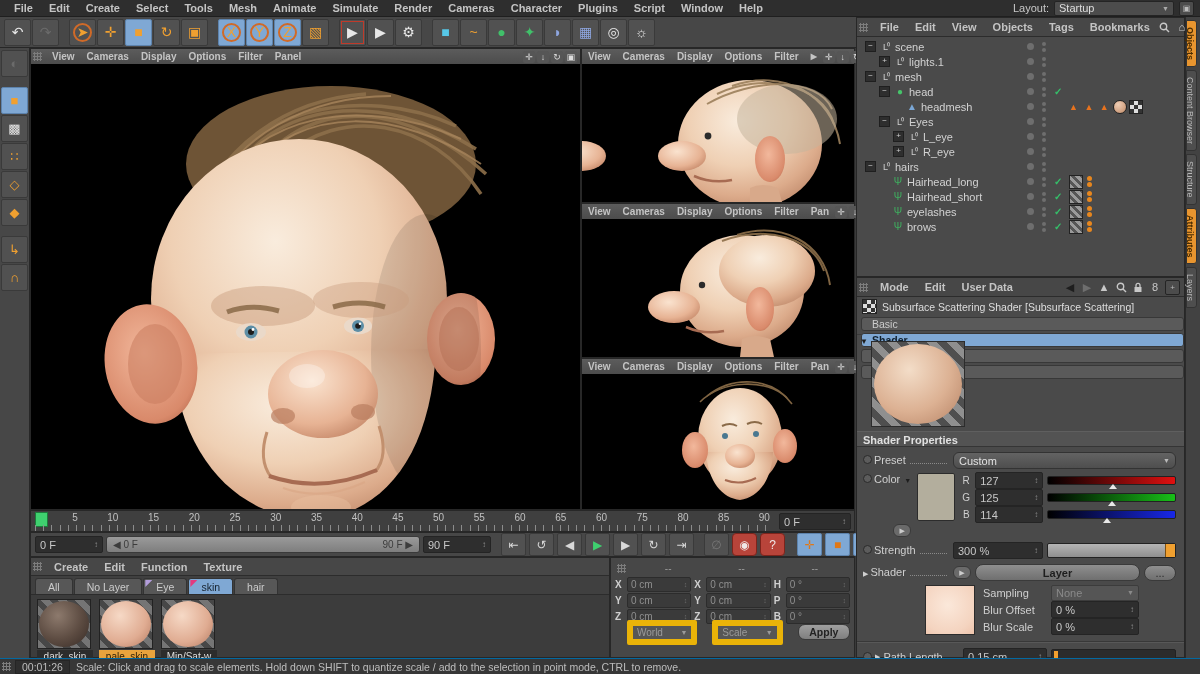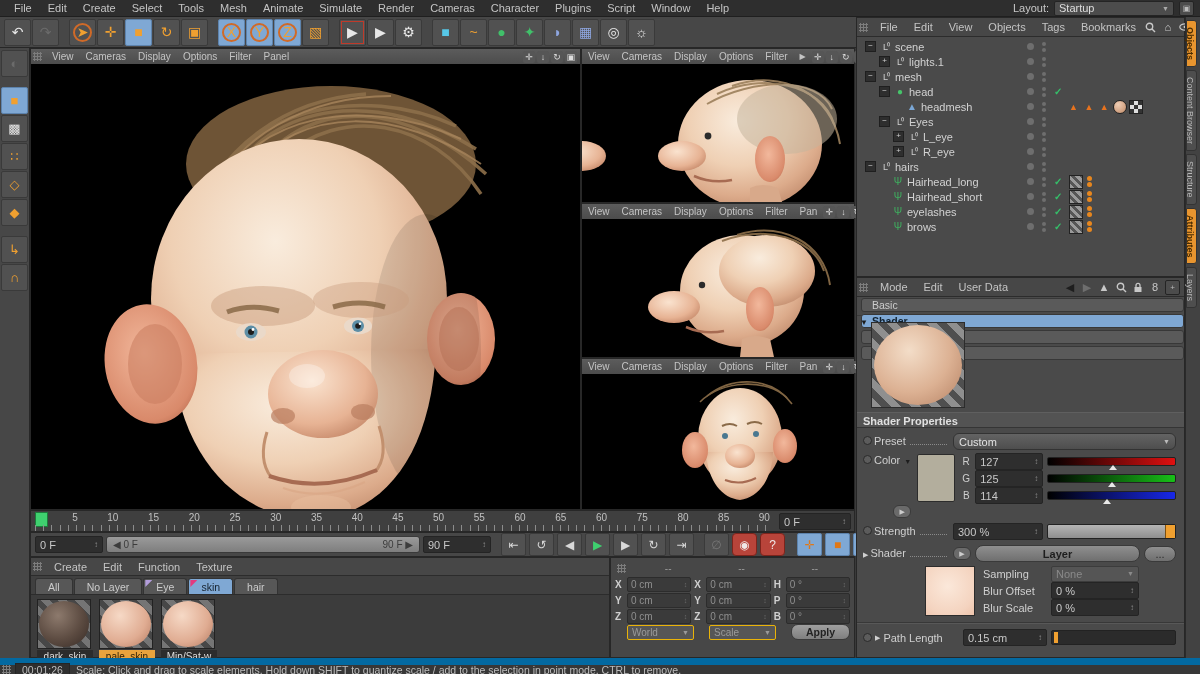--- a/index.html
+++ b/index.html
@@ -4,21 +4,21 @@
 <style>
   html,body{margin:0;padding:0;}
   body{width:1200px;height:674px;position:relative;background:#3a3a3a;
        font-family:"Liberation Sans",sans-serif;font-size:11px;color:#c8c8c8;overflow:hidden;}
   .abs{position:absolute;box-sizing:border-box;}
   .grip{width:9px;height:9px;flex:0 0 9px;margin:0 4px 0 2px;
         background:radial-gradient(#7d7d7d 1px, transparent 1.2px) 0 0/3px 3px;}
   
   #menubar{left:0;top:0;width:1200px;height:17px;background:#2e2e2e;border-bottom:1px solid #1f1f1f;
            display:flex;align-items:center;padding-left:6px;}
-  .mi{padding:0 8px;color:#c4c4c4;cursor:default;}
+  .mi{padding:0 8px;color:#c4c4c4;cursor:default;font-weight:bold;}
   #layoutbox{margin-left:auto;display:flex;align-items:center;gap:5px;padding-right:6px;}
   .ddown{background:#4c4c4c;border:1px solid #242424;border-radius:2px;height:13px;
          display:flex;align-items:center;gap:6px;padding:0 4px;color:#ddd;}
   .ddown .arr{font-size:7px;color:#aaa;}
   .sqicon{width:13px;height:13px;border:1px solid #242424;background:#4c4c4c;border-radius:2px;
           display:flex;align-items:center;justify-content:center;font-size:8px;color:#bbb;}
   
   #toolbar{left:0;top:17px;width:856px;height:31px;background:#474747;border-bottom:1px solid #272727;
            display:flex;align-items:center;padding-left:4px;gap:1px;}
   .tbtn{width:25px;height:25px;flex:0 0 25px;background:#515151;border:1px solid #3a3a3a;border-radius:2px;
@@ -92,21 +92,21 @@
   .mlabel.sel{background:#e8a33d;color:#2a1c05;}
   
   #coords{left:610px;top:557px;width:245px;height:101px;background:#474747;border:1px solid #272727;
           padding:2px 4px;display:flex;flex-direction:column;}
   .crow{display:flex;align-items:center;gap:3px;height:16px;}
   .chead{color:#9a9a9a;font-size:10px;}
   .clabel{width:9px;color:#cfcfcf;font-weight:bold;font-size:10px;}
   .cfield{flex:1;height:13px;background:#3a3a3a;border:1px solid #2c2c2c;border-radius:2px;color:#8f8f8f;
           display:flex;align-items:center;padding:0 3px;font-size:10px;}
   .cfield .stp{margin-left:auto;font-size:7px;color:#6e6e6e;}
-  .cdd{flex:1;height:13px;background:#565656;border:1px solid #eab308;border-radius:2px;color:#9a9a9a;
+  .cdd{flex:1;height:13px;background:#565656;border:6px solid #eab308;border-radius:2px;color:#9a9a9a;
        display:flex;align-items:center;padding:0 4px;font-size:10px;}
   .cdd .arr{margin-left:auto;font-size:7px;}
   .capply{flex:1;height:14px;background:linear-gradient(#9f9f9f,#7f7f7f);border:1px solid #3a3a3a;
           border-radius:7px;color:#222;display:flex;align-items:center;justify-content:center;
           font-size:10.5px;font-weight:bold;}
   
   #om{left:856px;top:17px;width:329px;height:260px;background:#4a4a4a;border:1px solid #272727;}
   #om-menu,#attr-menu{height:18px;background:#474747;display:flex;align-items:center;
       border-bottom:1px solid #2c2c2c;}
   .mico{width:14px;height:14px;display:flex;align-items:center;justify-content:center;color:#c8c8c8;}
@@ -194,21 +194,21 @@
   .sl-path .knob{position:absolute;left:2px;top:1px;width:4px;height:11px;background:#f0a030;}
   .pathlead{display:flex;align-items:center;gap:3px;flex:0 0 96px;color:#cfcfcf;}
   .radio{width:7px;height:7px;border-radius:50%;border:1px solid #2a2a2a;background:#5c5c5c;}
   
   #sidestrip{left:1185px;top:17px;width:15px;height:641px;background:#424242;border-left:1px solid #2a2a2a;}
   .vtab{writing-mode:vertical-rl;font-size:9px;padding:6px 1px;margin-top:3px;background:#4e4e4e;
         border:1px solid #333;border-radius:0 3px 3px 0;color:#b8b8b8;display:block;width:11px;box-sizing:border-box;}
   .vtab.orange{background:#e8952f;color:#4a2c00;font-weight:bold;}
   .vgap{height:96px;}
   
-  #statusbar{left:0;top:658px;width:1200px;height:16px;background:#373737;border-top:7px solid #0369a1;
+  #statusbar{left:0;top:658px;width:1200px;height:16px;background:#373737;border-top:1px solid #0369a1;
              display:flex;align-items:center;font-size:10.5px;color:#bdbdbd;}
   #timebox{background:#2e2e2e;border:1px solid #252525;padding:0 6px;margin-right:6px;height:12px;
            display:flex;align-items:center;}
   svg{display:block;}
   .icon-svg{display:inline-block;vertical-align:middle;}
 </style>
 </head>
 <body>
 
 <div id="menubar" class="abs">
@@ -884,20 +884,24 @@
       <span class="mico">
         <svg class="icon-svg" width="10" height="11" viewBox="0 0 10 11">
             <rect x="1.5" y="5" width="7" height="5" fill="#c8c8c8"></rect>
             <path d="M3 5 V3.4 a2 2 0 0 1 4 0 V5" fill="none" stroke="#c8c8c8" stroke-width="1.3"></path>
           </svg>
       </span>
       <span class="mico">8</span>
       <span class="sqicon">+</span>
     </div>
   </div>
+  <div id="attr-title">
+    <span class="chip checker" style="width:13px;height:13px;"></span>
+    <span>Subsurface Scattering Shader [Subsurface Scattering]</span>
+  </div>
   <div id="attr-tabs">
     <span class="atab">Basic</span>
     <span class="atab active">Shader</span>
     <span class="atab">Advanced</span>
     <span class="atab">Lights</span>
   </div>
   <div id="preview">
     <span class="expv">▼</span>
     <div id="prevhatch">
       <div id="prevsphere"></div>

